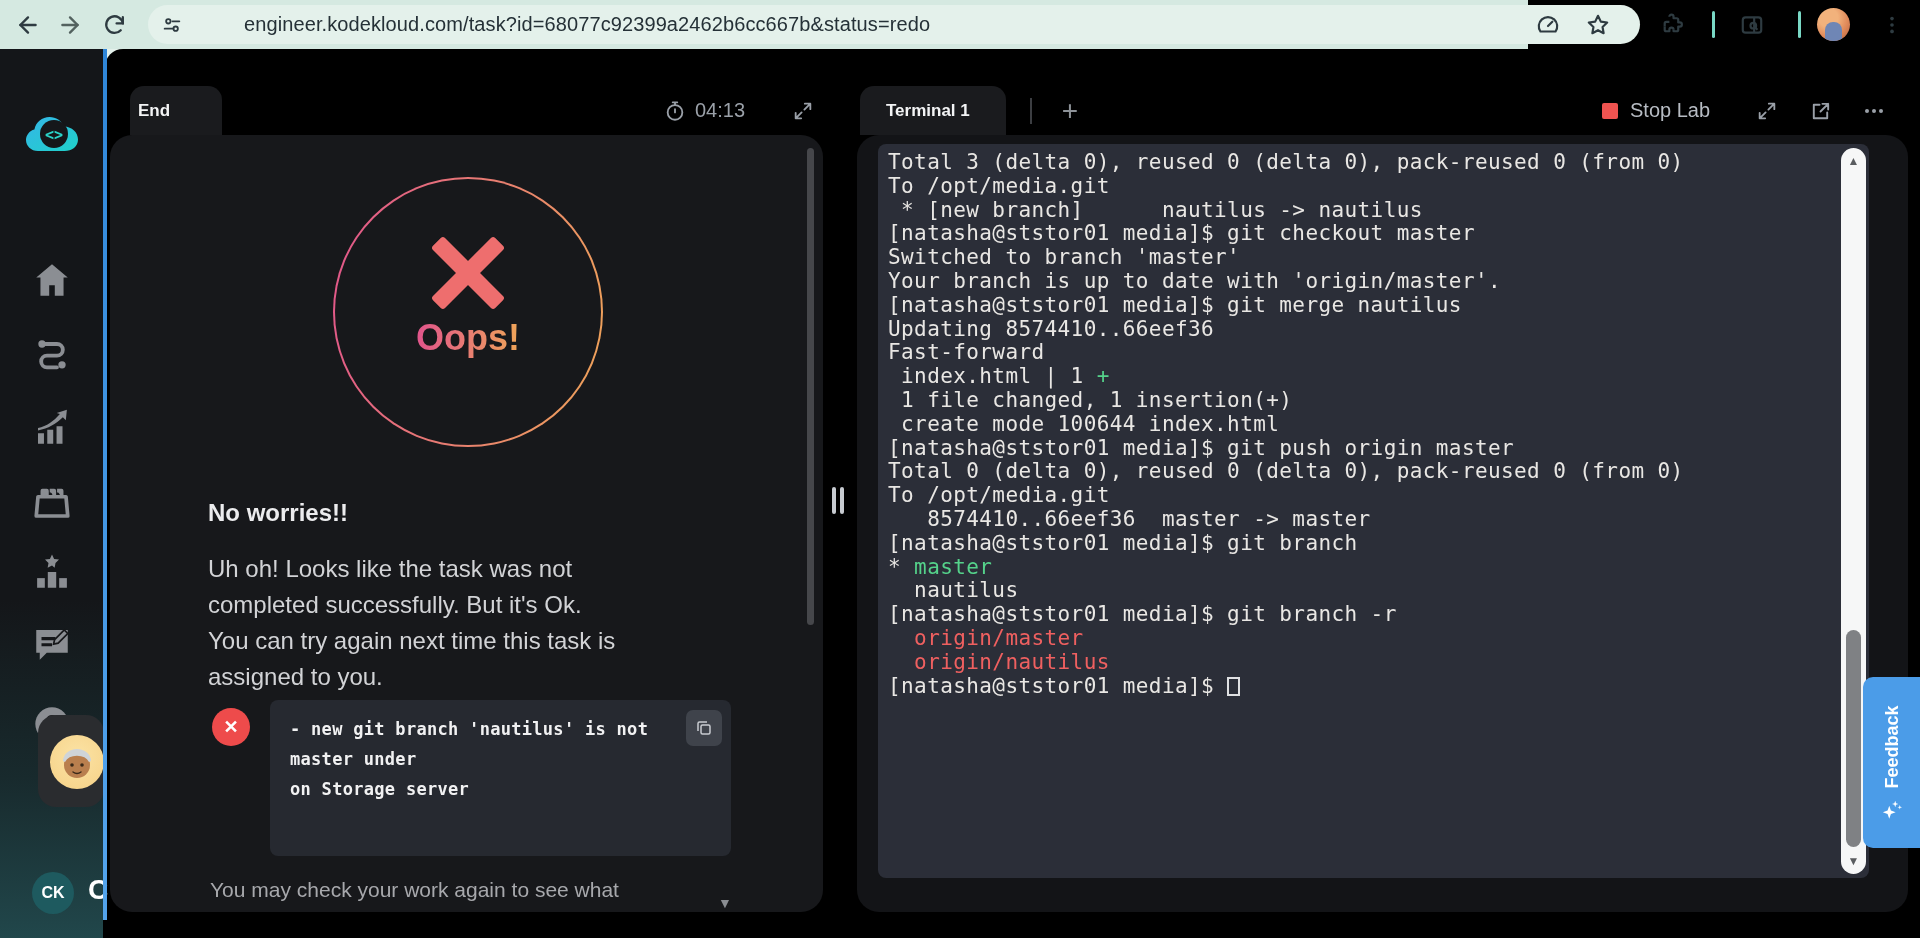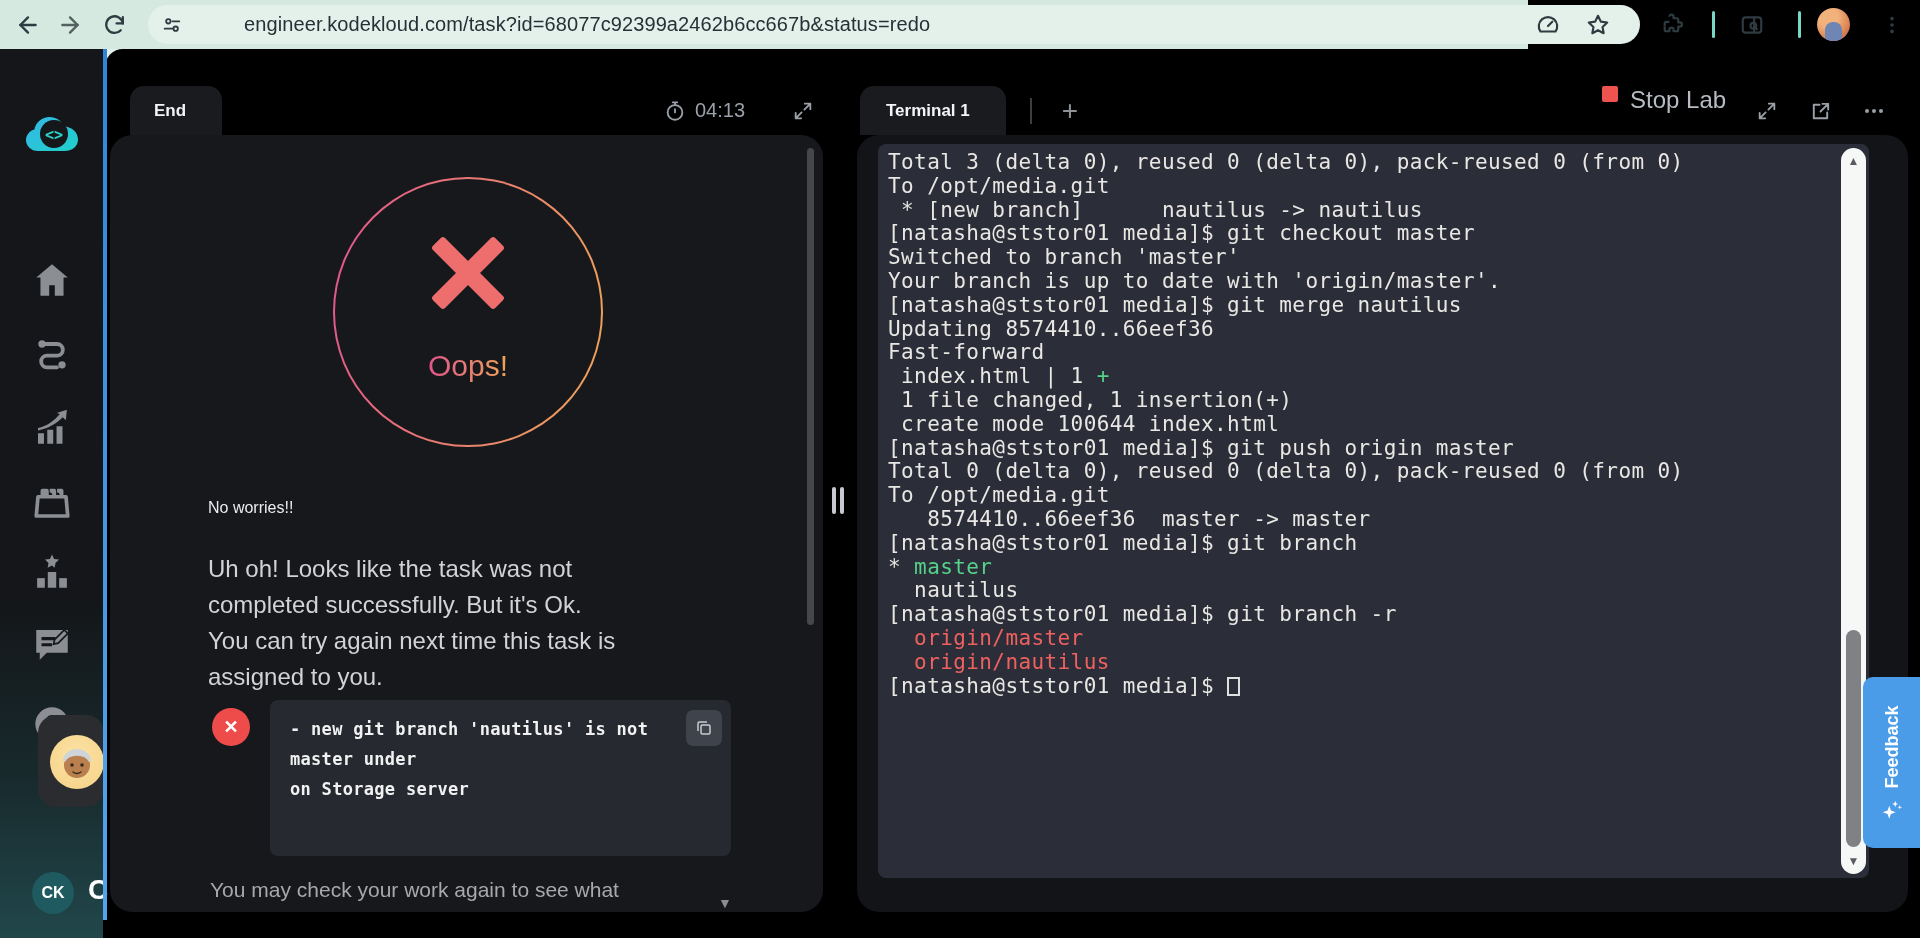--- a/index.html
+++ b/index.html
@@ -31,48 +31,48 @@
   .avatar-tile { position:absolute; left:38px; top:715px; width:66px; height:92px; border-radius:18px; background:#2a2c2f; }
   .avatar-emoji { position:absolute; left:50px; top:735px; width:54px; height:54px; border-radius:50%;
                   background:radial-gradient(circle at 50% 40%, #fbe3a5, #f6d186); overflow:hidden; z-index:5;}
   .ck-badge { position:absolute; left:32px; top:872px; width:42px; height:42px; border-radius:50%; background:#1e5a5f;
               color:#fff; font-weight:700; font-size:16px; display:flex; align-items:center; justify-content:center; z-index:4;}
   .partial-letter { position:absolute; left:88px; top:874px; color:#fff; font-weight:700; font-size:28px; z-index:3; }
 
   
   .tab { position:absolute; top:86px; height:49px; background:#1a1b1e; border-radius:14px 14px 0 0;
          display:flex; align-items:center; color:#f3f4f5; font-weight:700; font-size:17px; }
-  .tab-end { left:130px; width:92px; padding-left:24px; }
+  .tab-end { left:130px; width:92px; padding-left:8px; }
   .tab-terminal { left:860px; width:146px; padding-left:26px; }
   .timer { position:absolute; left:664px; top:86px; height:49px; display:flex; align-items:center; gap:9px;
            color:#9aa0a8; font-size:20px; }
   .iconbtn { position:absolute; display:flex; align-items:center; justify-content:center; }
   .tabsep { position:absolute; left:1030px; top:98px; width:2px; height:26px; background:#3c3e42; }
   .plusbtn { position:absolute; left:1052px; top:86px; width:36px; height:49px; display:flex; align-items:center;
              justify-content:center; color:#8d9298; font-size:28px; font-weight:400; }
-  .stop-lab { position:absolute; left:1602px; top:86px; height:49px; display:flex; align-items:flex-start; gap:12px;
-              color:#b7bcc3; font-size:24px; }
+  .stop-lab { position:absolute; left:1602px; top:86px; height:49px; display:flex; align-items:center; gap:12px;
+              color:#b7bcc3; font-size:20px; }
   .stop-square { width:16px; height:16px; border-radius:2px; background:#ef5350; }
 
   
   .left-card { position:absolute; left:110px; top:135px; width:713px; height:777px; background:#17181b;
                border-radius:22px; overflow:hidden; }
   .oops-circle { position:absolute; left:223px; top:42px; width:270px; height:270px; border-radius:50%;
                  background:linear-gradient(100deg,#e1548c,#efa558); padding:2px; }
   .oops-circle-inner { width:100%; height:100%; border-radius:50%; background:#17181b;
                        display:flex; flex-direction:column; align-items:center; }
   .oops-x { margin-top:58px; width:72px; height:72px; position:relative; }
   .oops-x::before,.oops-x::after { content:""; position:absolute; left:50%; top:50%; width:88px; height:17px;
         border-radius:3px; background:#ee6e6e; }
   .oops-x::before { transform:translate(-50%,-50%) rotate(45deg); }
   .oops-x::after  { transform:translate(-50%,-50%) rotate(-45deg); }
-  .oops-label { margin-top:40px; font-size:30px; font-weight:400;
+  .oops-label { margin-top:8px; font-size:36px; font-weight:700;
                 background:linear-gradient(90deg,#e1548c,#efa558);
                 -webkit-background-clip:text; background-clip:text; color:transparent; }
-  .nw-heading { position:absolute; left:98px; top:364px; color:#ececee; font-size:16px; font-weight:400; }
+  .nw-heading { position:absolute; left:98px; top:364px; color:#ececee; font-size:24px; font-weight:700; }
   .nw-message { position:absolute; left:98px; top:416px; width:412px; color:#d2d3d6; font-size:24px; line-height:36px; }
   .err-circle { position:absolute; left:102px; top:573px; width:38px; height:38px; border-radius:50%;
                 background:#ee4b4b; display:flex; align-items:center; justify-content:center;
                 color:#fff; font-size:18px; font-weight:700; }
   .err-box { position:absolute; left:160px; top:565px; width:461px; height:156px; background:#262930;
              border-radius:8px; padding:14px 20px; }
   .err-lines { font-family:"DejaVu Sans Mono", monospace; font-size:17px; font-weight:700; letter-spacing:.3px;
                color:#f1f1f2; line-height:30px; white-space:pre; }
   .copy-btn { position:absolute; right:9px; top:10px; width:36px; height:36px; border-radius:7px; background:#3f434b;
               display:flex; align-items:center; justify-content:center; }

